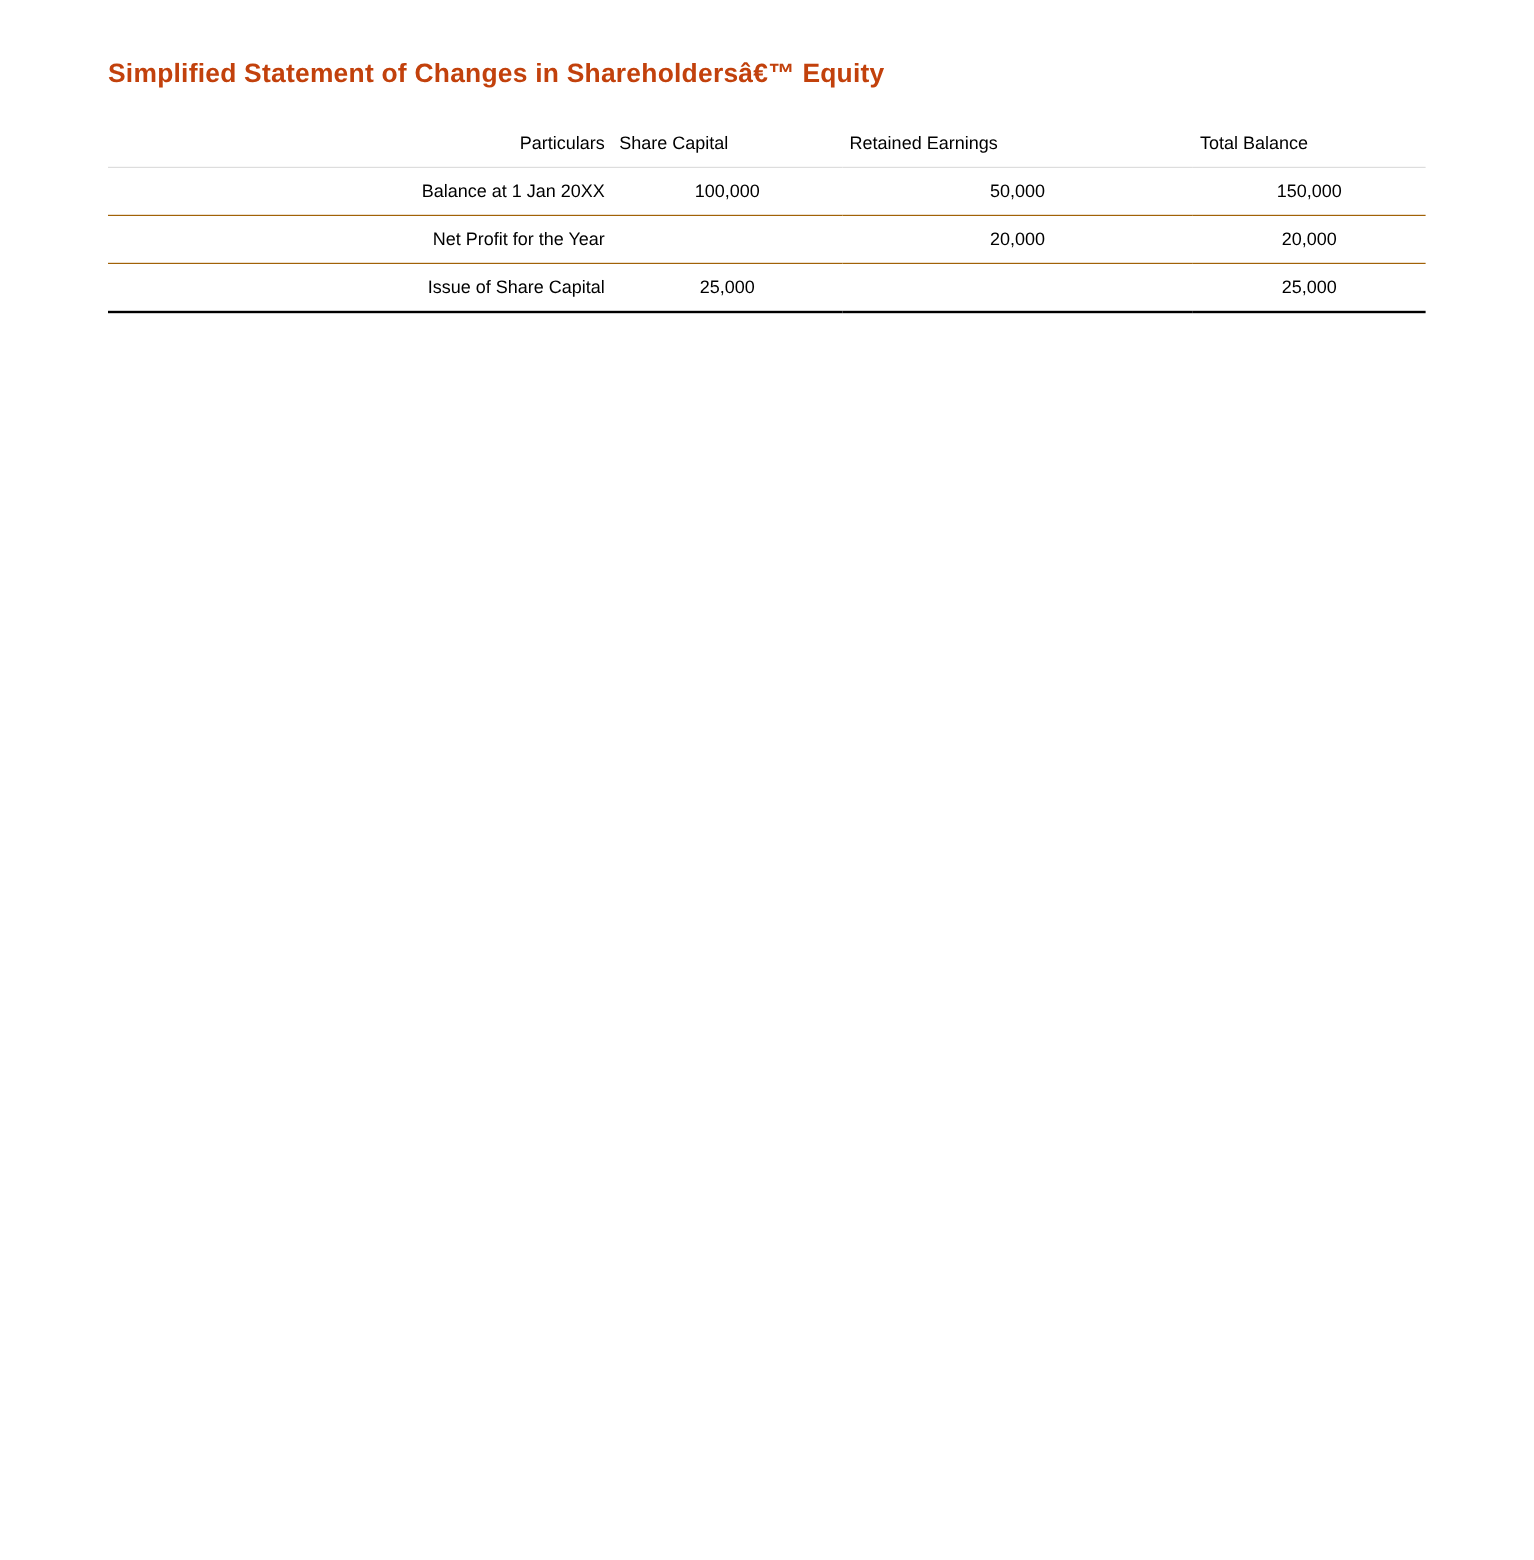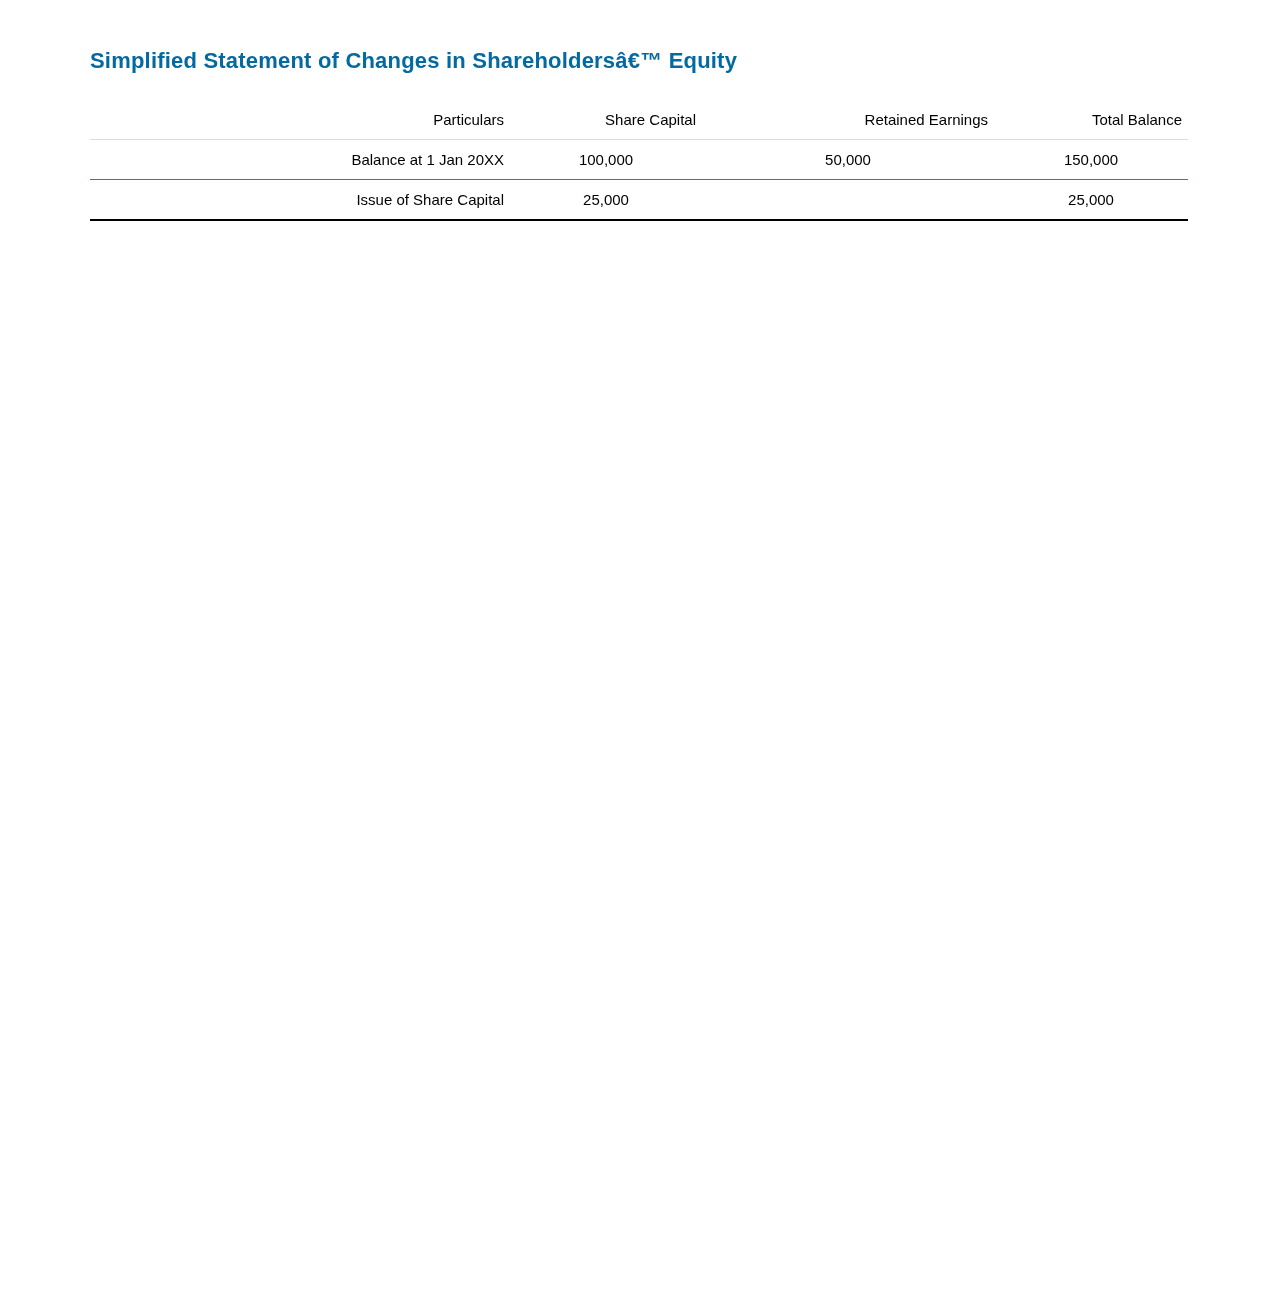--- a/index.html
+++ b/index.html
@@ -12,41 +12,41 @@
     width: 1278px;
     height: 1300px;
     position: relative;
   }
   .page {
     padding: 48px 90px 0 90px;
   }
   h1.title {
     font-size: 22px;
     font-weight: bold;
-    color: #0369a1;
+    color: #c2410c;
     margin-bottom: 26px;
     letter-spacing: 0.2px;
   }
   table.statement {
     border-collapse: collapse;
     table-layout: fixed;
     width: 1098px;
     font-size: 15px;
   }
   col.c-particulars { width: 420px; }
   col.c-share       { width: 192px; }
   col.c-retained    { width: 292px; }
   col.c-total       { width: 194px; }
   th, td {
     padding: 11px 6px;
     font-weight: normal;
     white-space: nowrap;
     overflow: hidden;
   }
-  th { text-align: right; }
+  th { text-align: left; }
   td { text-align: center; }
   th:first-child, td:first-child { text-align: right; }
   thead th { border-bottom: 1px solid #dddddd; }
   tbody tr td { border-bottom: 1px solid #a16207; }
   tbody tr.pre-total td { border-bottom: 2px solid #000000; }
   tbody tr.total-row td {
     font-weight: bold;
     border-bottom: 1px solid #dddddd;
   }
 </style>
@@ -71,20 +71,26 @@
         <th>Total Balance</th>
       </tr>
     </thead>
     <tbody>
       <tr>
         <td>Balance at 1 Jan 20XX</td>
         <td>100,000</td>
         <td>50,000</td>
         <td>150,000</td>
       </tr>
+      <tr>
+        <td>Net Profit for the Year</td>
+        <td></td>
+        <td>20,000</td>
+        <td>20,000</td>
+      </tr>
       <tr class="pre-total">
         <td>Issue of Share Capital</td>
         <td>25,000</td>
         <td></td>
         <td>25,000</td>
       </tr>
     </tbody>
   </table>
 </div>
 

